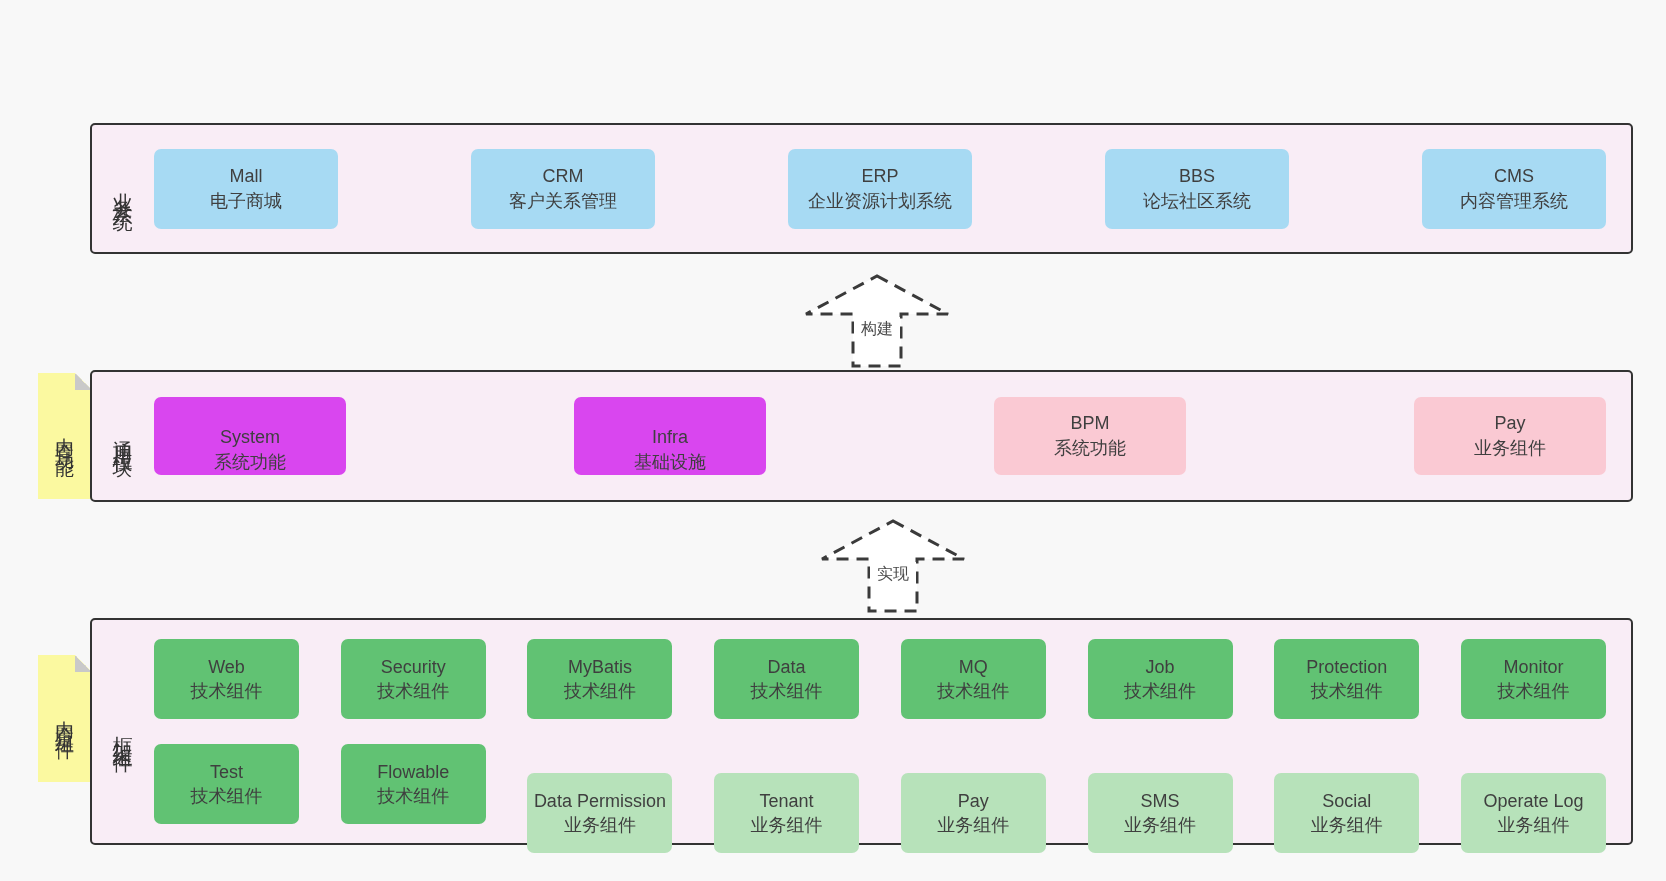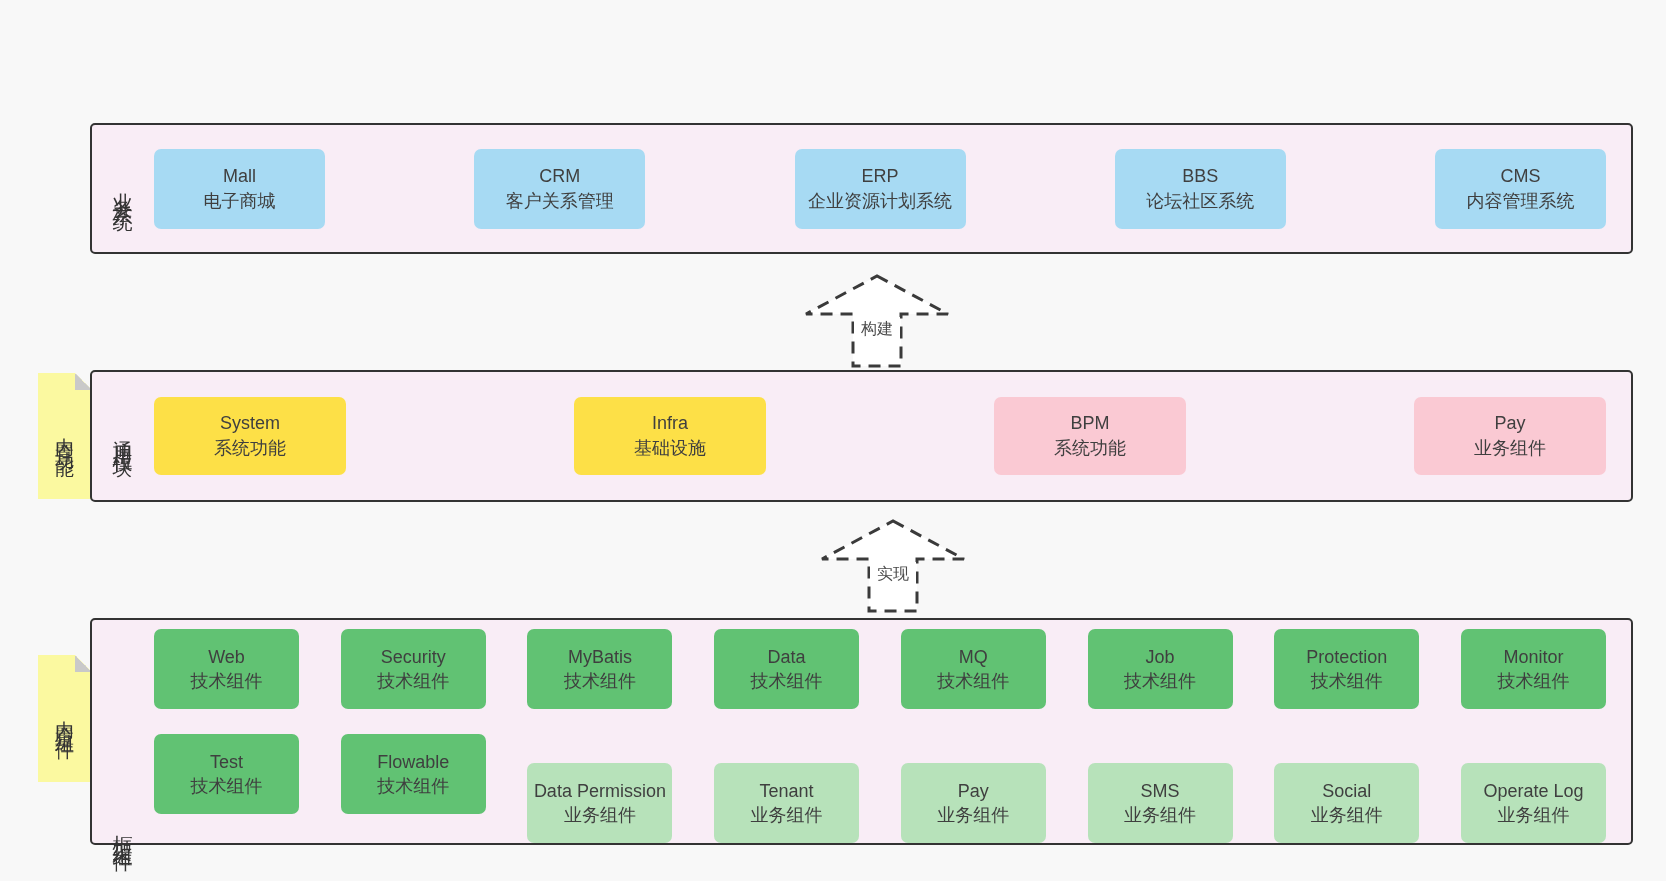--- a/index.html
+++ b/index.html
@@ -17,21 +17,21 @@
     position:absolute;
     left:90px;
     width:1543px;
     background:#f9edf6;
     border:2px solid #333;
     border-radius:5px;
     display:flex;
   }
   .band-top { top:123px; height:131px; }
   .band-mid { top:370px; height:132px; }
-  .band-bot { top:618px; height:227px;align-items:flex-end; }
+  .band-bot { top:618px; height:227px; }
 
   .band-label {
     width:62px;
     display:flex;
     align-items:center;
     justify-content:center;
     font-size:20px;
     color:#333;
   }
   .vtext {
@@ -66,26 +66,26 @@
     display:flex;
     flex-direction:column;
     align-items:center;
     justify-content:center;
     text-align:center;
     font-size:18px;
     line-height:25px;
     color:#3f3f3f;
     padding:0 6px;
   }
-  .b-wide  { width:171px; height:80px; }
+  .b-wide  { width:184px; height:80px; }
   .b-mid   { width:192px; height:78px; }
   .b-small { width:145px; height:80px; line-height:24px; }
 
   .v-blue       { background:#a7daf3; }
-  .v-red        { background:#fde047; }
+  .v-red        { background:#d946ef;justify-content:flex-end; }
   .v-pink       { background:#fac9d3; }
   .v-green      { background:#61c273; }
   .v-lightgreen { background:#b7e2ba;margin-top:29px; }
 
   
   .note {
     position:absolute;
     left:38px;
     width:54px;
     background:#fbf9a0;

